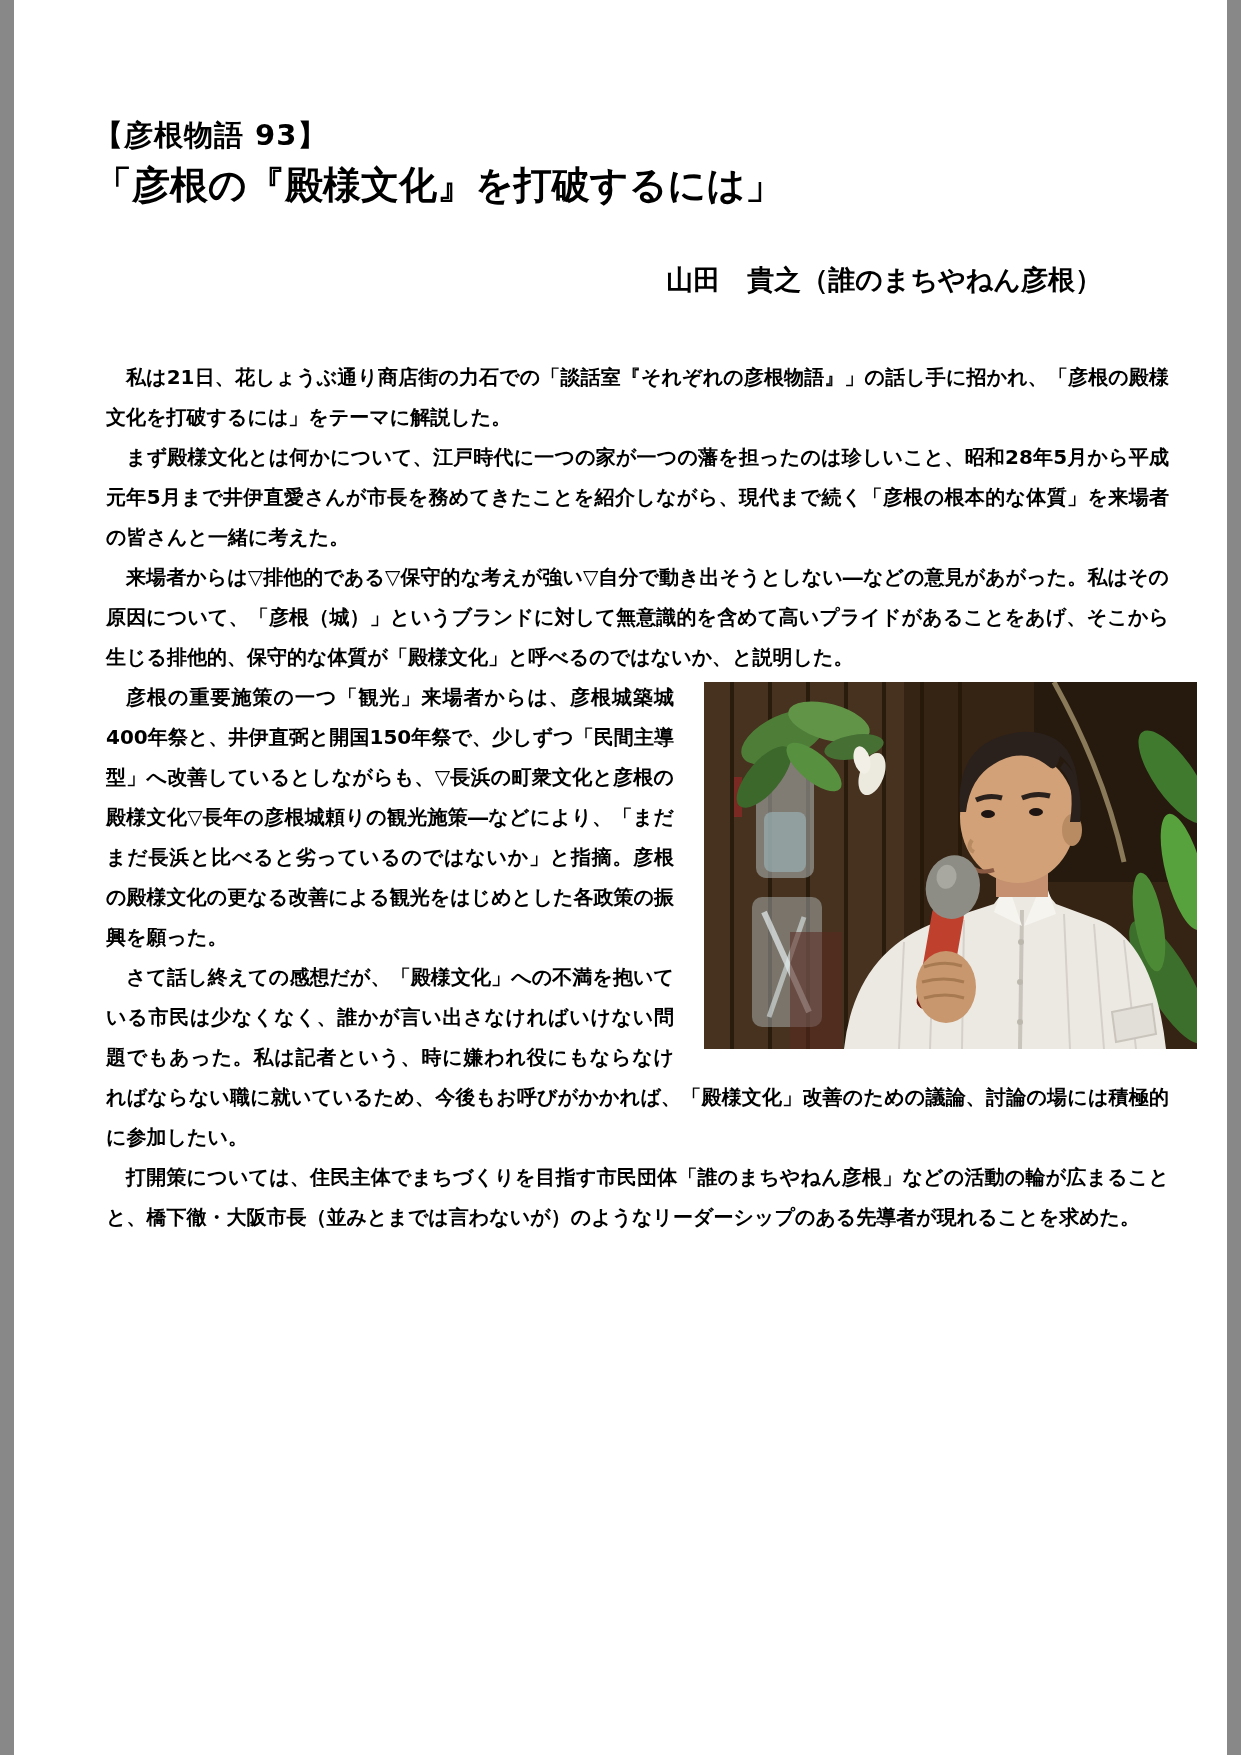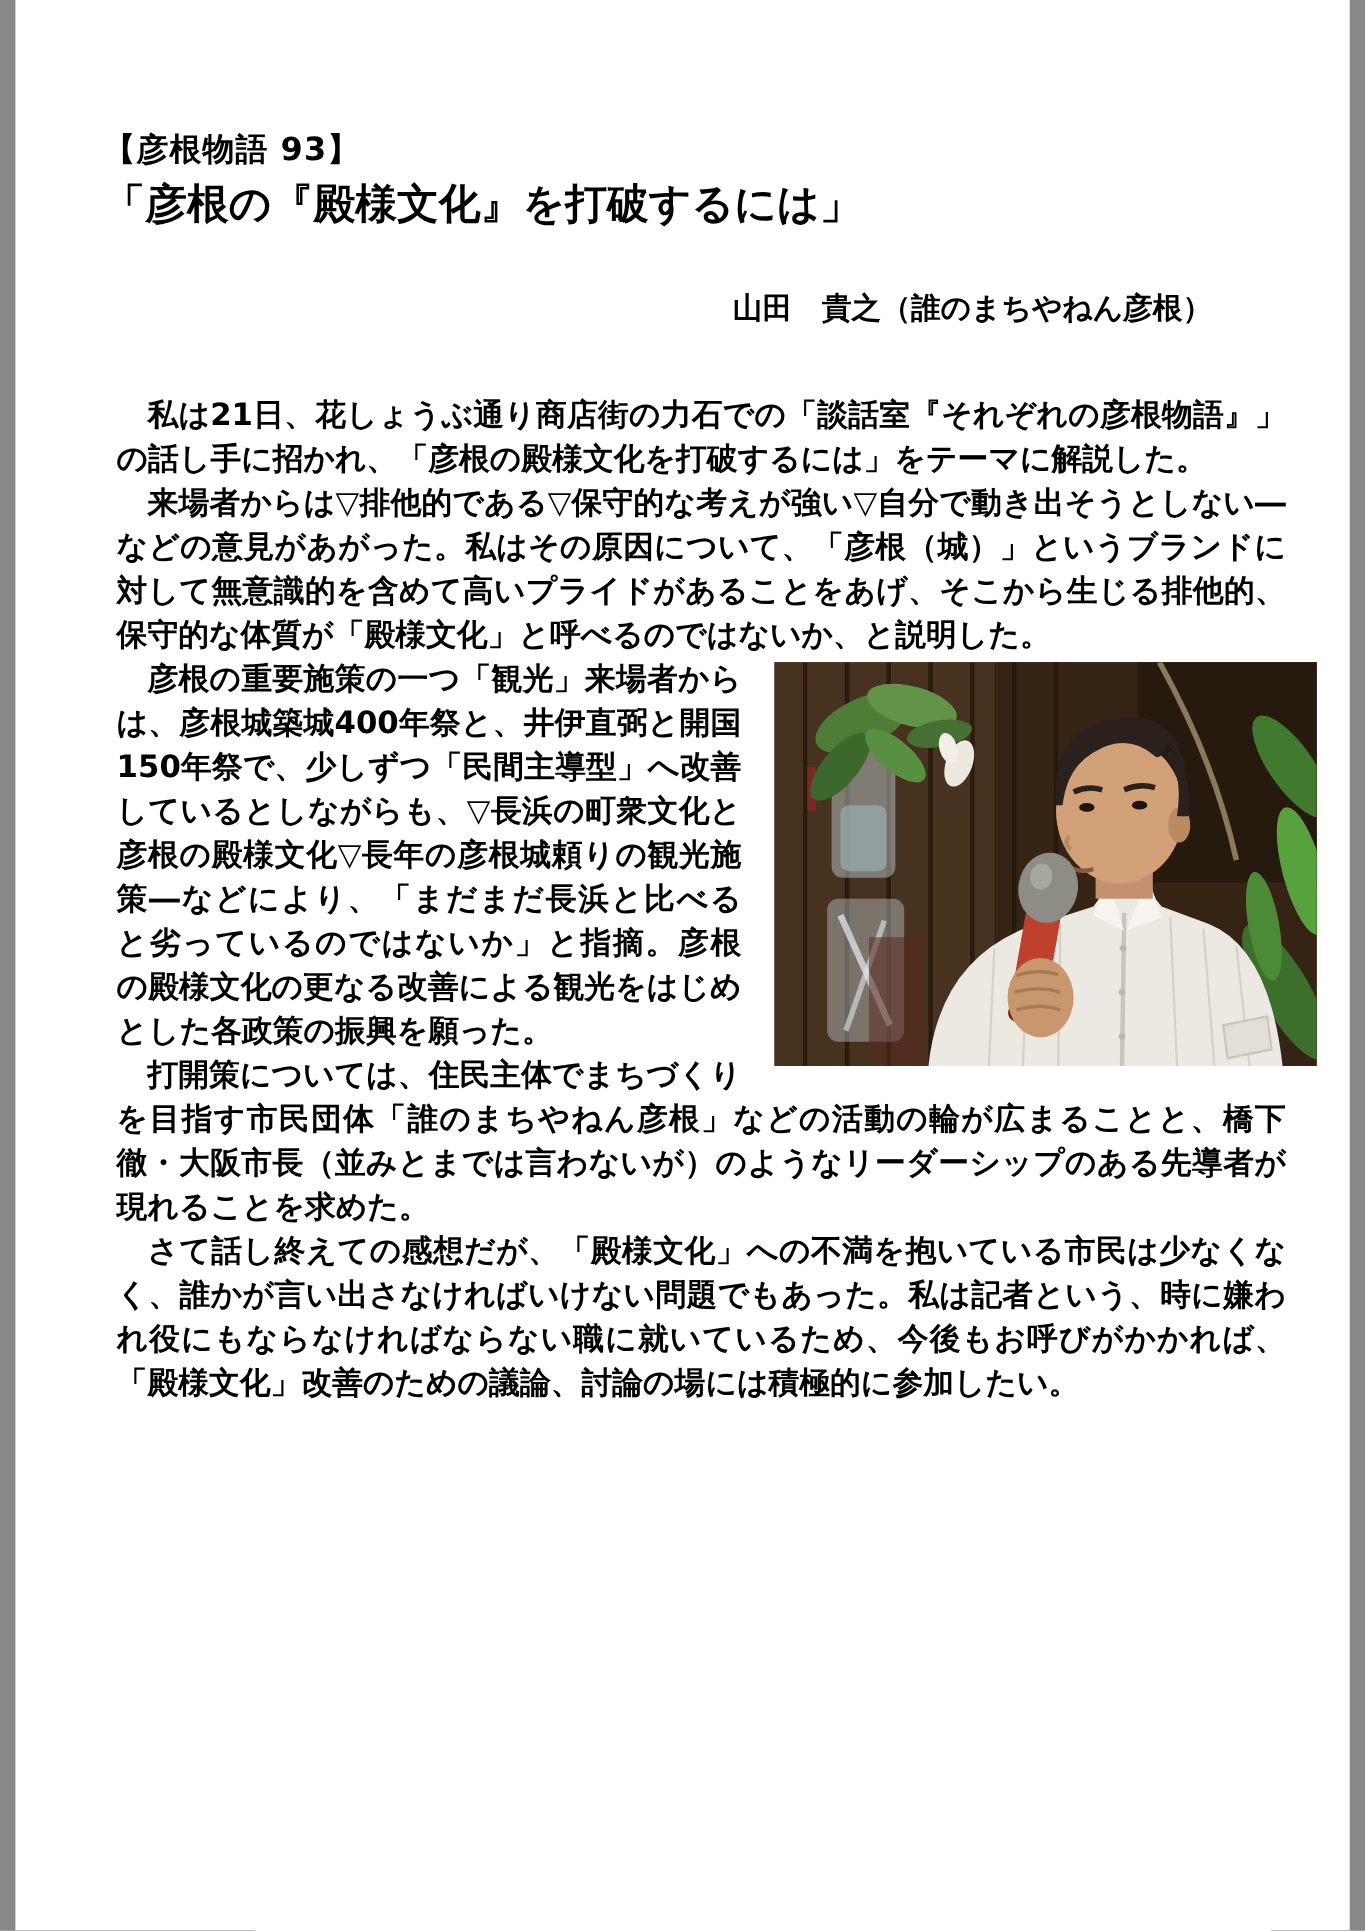--- a/index.html
+++ b/index.html
@@ -20,21 +20,21 @@
     position:absolute;left:80px;top:160px;margin:0;
     font-size:38px;font-weight:bold;letter-spacing:0px;
   }
   .byline{
     position:absolute;left:92px;top:262px;width:996px;
     text-align:right;
     font-size:27px;font-weight:bold;
   }
   .body-text{
     position:absolute;left:92px;top:357px;width:1063px;
-    font-size:28px;line-height:40px;font-weight:bold;
+    font-size:20px;line-height:40px;font-weight:bold;
     text-align:justify;
   }
   .para{margin:0;text-indent:1em;}
   .photo-float{
     float:right;
     width:493px;height:367px;
     margin:5px -28px 20px 30px;
     display:block;
     background:#3d2b1a;
   }
@@ -47,20 +47,21 @@
 
   <div class="series">【彦根物語 93】</div>
 
   <h1 class="title">「彦根の『殿様文化』を打破するには」</h1>
 
   <div class="byline">山田　貴之（誰のまちやねん彦根）</div>
 
   <div class="body-text">
 
     <p class="para">私は21日、花しょうぶ通り商店街の力石での「談話室『それぞれの彦根物語』」の話し手に招かれ、「彦根の殿様文化を打破するには」をテーマに解説した。</p>
+    <p class="para">まず殿様文化とは何かについて、江戸時代に一つの家が一つの藩を担ったのは珍しいこと、昭和28年5月から平成元年5月まで井伊直愛さんが市長を務めてきたことを紹介しながら、現代まで続く「彦根の根本的な体質」を来場者の皆さんと一緒に考えた。</p>
     <p class="para">来場者からは▽排他的である▽保守的な考えが強い▽自分で動き出そうとしない―などの意見があがった。私はその原因について、「彦根（城）」というブランドに対して無意識的を含めて高いプライドがあることをあげ、そこから生じる排他的、保守的な体質が「殿様文化」と呼べるのではないか、と説明した。</p>
 
     <p class="para">
       <span class="photo-float">
         <svg viewBox="0 0 493 367" preserveAspectRatio="none">
 
           <rect x="0" y="0" width="493" height="367" fill="#46321e"></rect>
           <rect x="200" y="0" width="293" height="367" fill="#352414"></rect>
           <rect x="330" y="0" width="163" height="200" fill="#261a0e"></rect>
 
@@ -152,17 +153,17 @@
             </g>
 
             <ellipse cx="242" cy="305" rx="30" ry="36" fill="#c8976e"></ellipse>
             <path d="M220,285 Q240,278 258,284 M218,300 Q240,294 260,300 M220,316 Q242,310 260,316" stroke="#a87a52" stroke-width="3" fill="none"></path>
           </g>
         </svg>
       </span>
     </p>
 
     <p class="para">彦根の重要施策の一つ「観光」来場者からは、彦根城築城400年祭と、井伊直弼と開国150年祭で、少しずつ「民間主導型」へ改善しているとしながらも、▽長浜の町衆文化と彦根の殿様文化▽長年の彦根城頼りの観光施策―などにより、「まだまだ長浜と比べると劣っているのではないか」と指摘。彦根の殿様文化の更なる改善による観光をはじめとした各政策の振興を願った。</p>
+    <p class="para">さて話し終えての感想だが、「殿様文化」への不満を抱いている市民は少なくなく、誰かが言い出さなければいけない問題でもあった。私は記者という、時に嫌われ役にもならなければならない職に就いているため、今後もお呼びがかかれば、「殿様文化」改善のための議論、討論の場には積極的に参加したい。</p>
     <p class="para">打開策については、住民主体でまちづくりを目指す市民団体「誰のまちやねん彦根」などの活動の輪が広まることと、橋下徹・大阪市長（並みとまでは言わないが）のようなリーダーシップのある先導者が現れることを求めた。</p>
-    <p class="para">さて話し終えての感想だが、「殿様文化」への不満を抱いている市民は少なくなく、誰かが言い出さなければいけない問題でもあった。私は記者という、時に嫌われ役にもならなければならない職に就いているため、今後もお呼びがかかれば、「殿様文化」改善のための議論、討論の場には積極的に参加したい。</p>
 
   </div>
 </div>
 
 </body></html>

